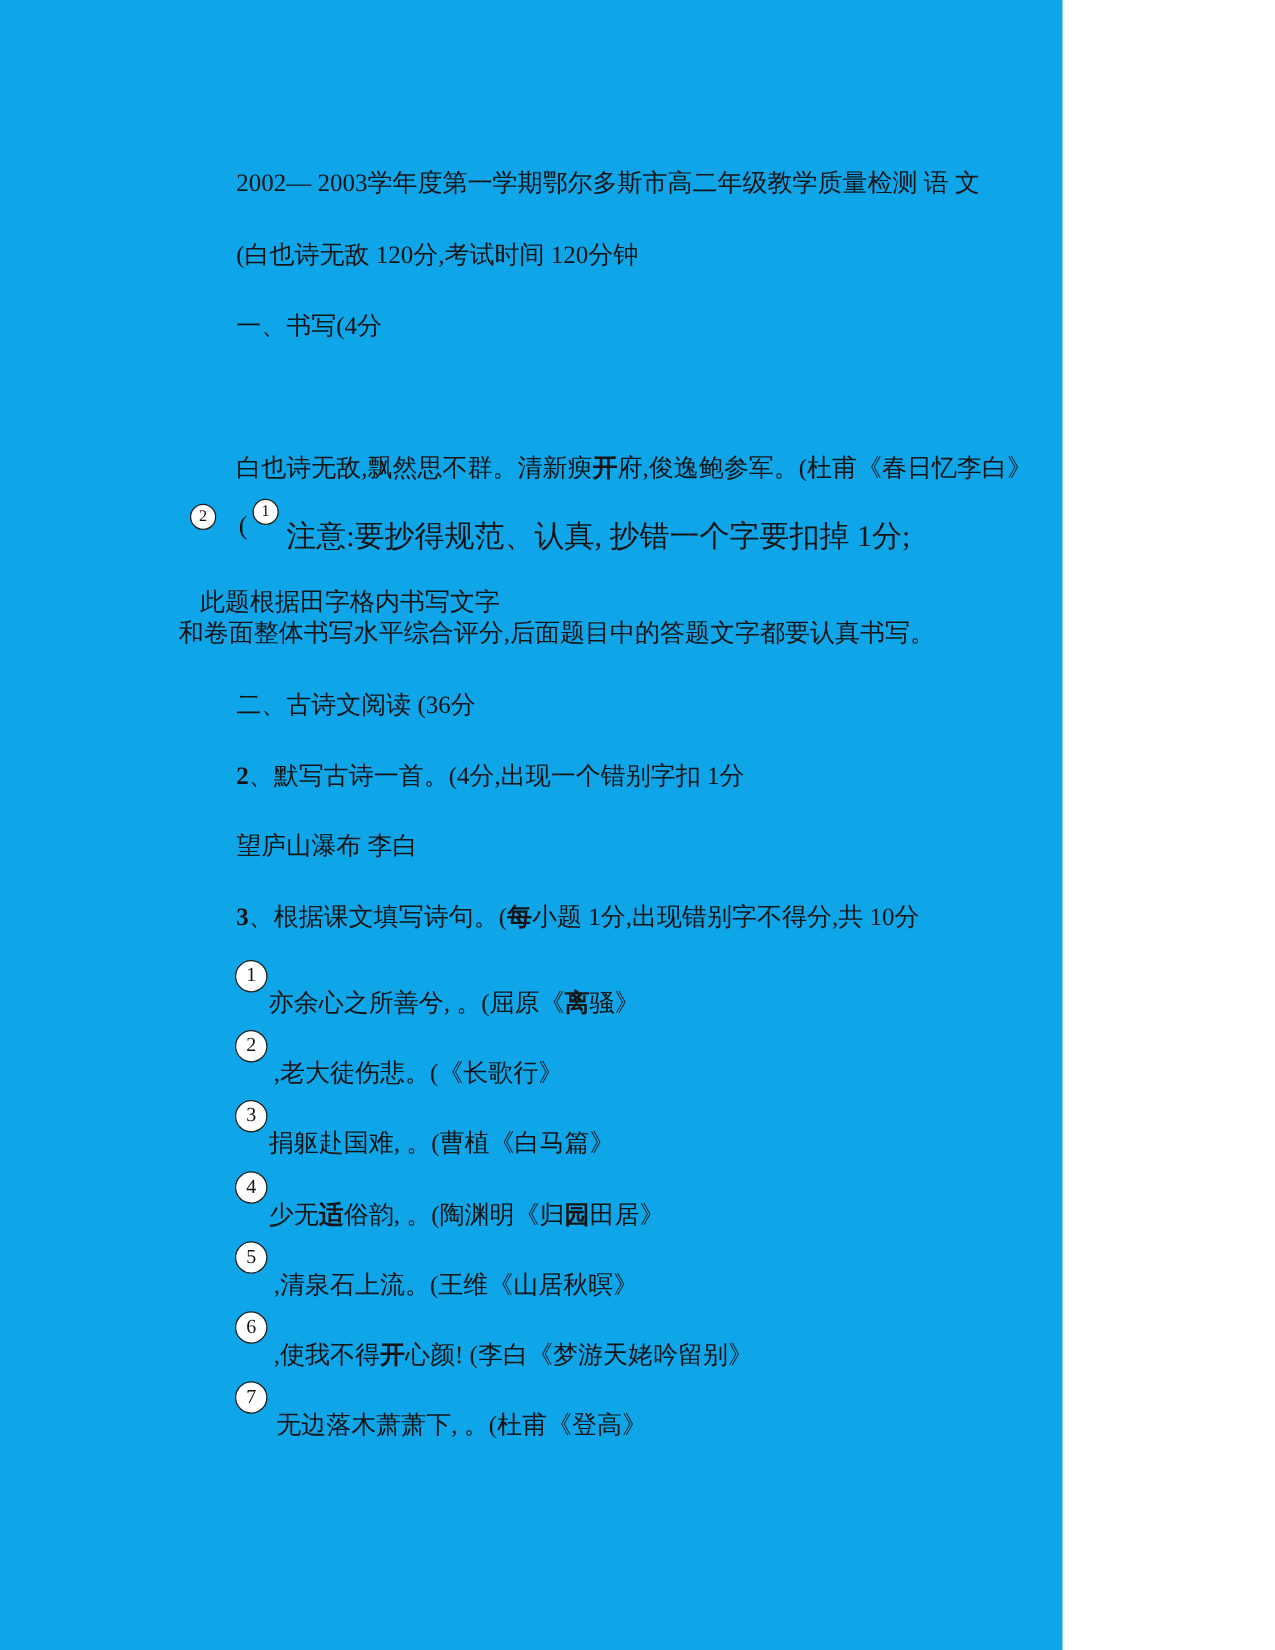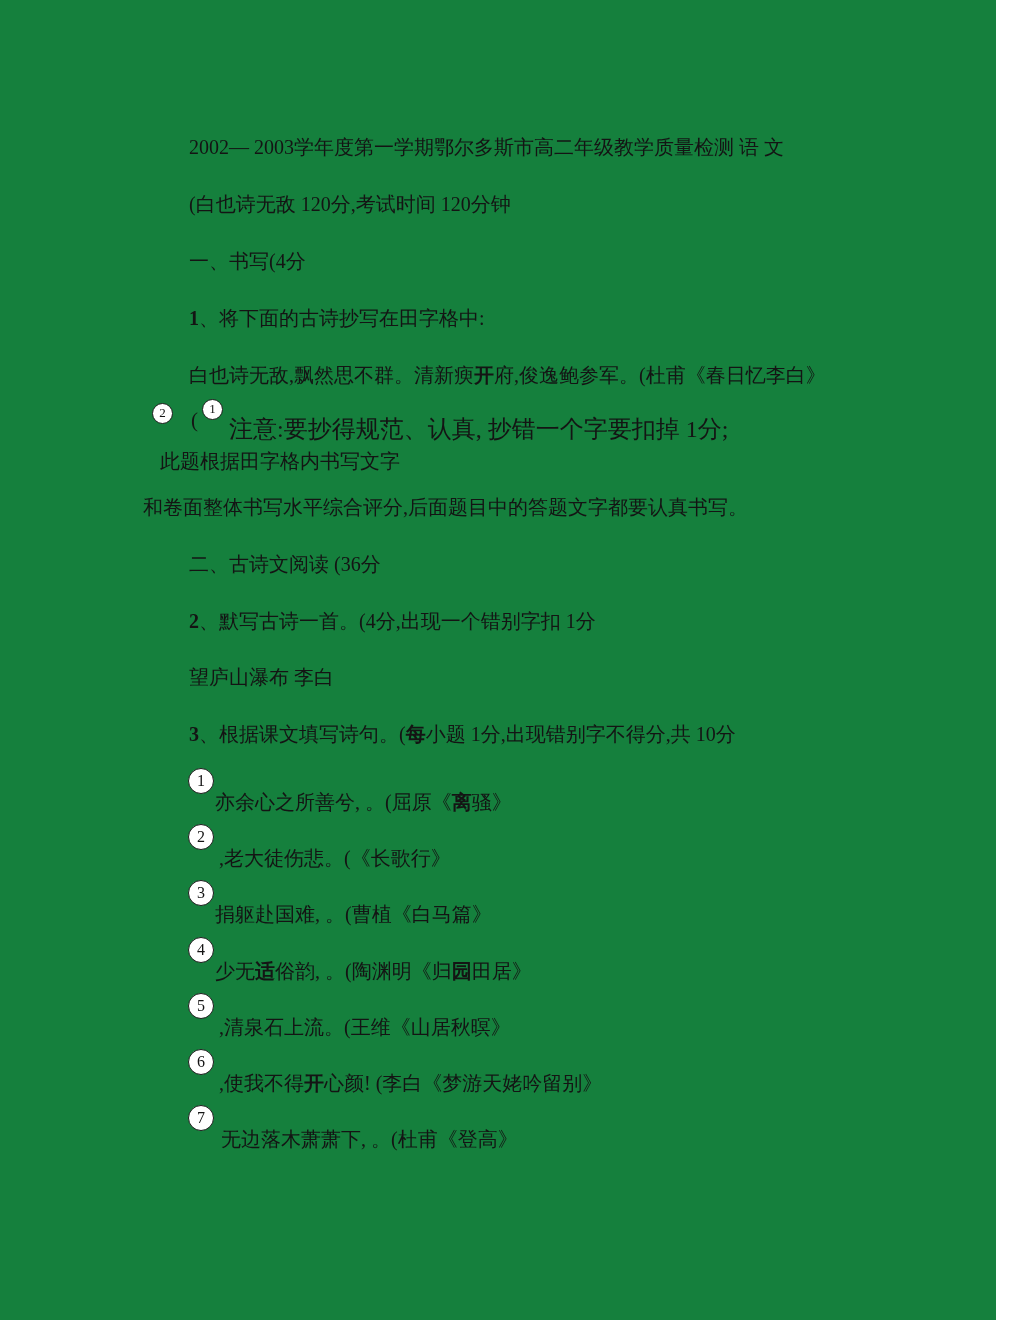--- a/index.html
+++ b/index.html
@@ -1,19 +1,19 @@
 <!DOCTYPE html>
 <html><head>
 <meta charset="utf-8">
 <style>
   html,body{margin:0;padding:0;background:#fff;}
   .page{
     position:relative;
-    width:996px;height:1320px;
-    background:#15803d;
+    width:850px;height:1320px;
+    background:#0ea5e9;
     color:#141414;
     font-family:"Liberation Serif","DejaVu Serif",serif;
     overflow:hidden;
   }
   .line{
     position:absolute;
     font-size:20px;
     line-height:26px;
     white-space:pre;
     color:#141414;
@@ -48,32 +48,31 @@
 <body>
 
 <div class="page">
 
   <div class="line" style="left:189px;top:134px;"><span>2002— 2003</span><span>学年度第一学期鄂尔多斯市高二年级教学质量检测 语 文</span></div>
 
   <div class="line" style="left:189px;top:191px;">(白也诗无敌 120分,考试时间 120分钟</div>
 
   <div class="line" style="left:189px;top:248px;">一、书写(4分</div>
 
-  <div class="line" style="left:189px;top:305px;"><span class="bold">1</span><span>、将下面的古诗抄写在田字格中:</span></div>
 
   <div class="line" style="left:189px;top:362px;"><span>白也诗无敌,飘然思不群。清新瘐</span><span class="bold">开</span><span>府,俊逸鲍参军。(杜甫《春日忆李白》</span></div>
 
   <div class="note-line">
     <span class="circ small" style="left:0;top:4px;">2</span>
     <span class="paren">(</span>
     <span class="circ small" style="left:50px;top:0;">1</span>
     <span class="note-text">注意:要抄得规范、认真, 抄错一个字要扣掉 1分;</span>
   </div>
 
-  <div class="line" style="left:160px;top:448px;">此题根据田字格内书写文字</div>
+  <div class="line" style="left:160px;top:469px;">此题根据田字格内书写文字</div>
   <div class="line" style="left:143px;top:494px;">和卷面整体书写水平综合评分,后面题目中的答题文字都要认真书写。</div>
 
   <div class="line" style="left:189px;top:551px;">二、古诗文阅读 (36分</div>
 
   <div class="line" style="left:189px;top:608px;"><span class="bold">2</span><span>、默写古诗一首。(4分,出现一个错别字扣 1分</span></div>
 
   <div class="line" style="left:189px;top:664px;text-align:right;">望庐山瀑布 李白</div>
 
   <div class="line" style="left:189px;top:721px;"><span class="bold">3</span><span>、根据课文填写诗句。(</span><span class="bold">每</span><span>小题 1分,出现错别字不得分,共 10分</span></div>
 

